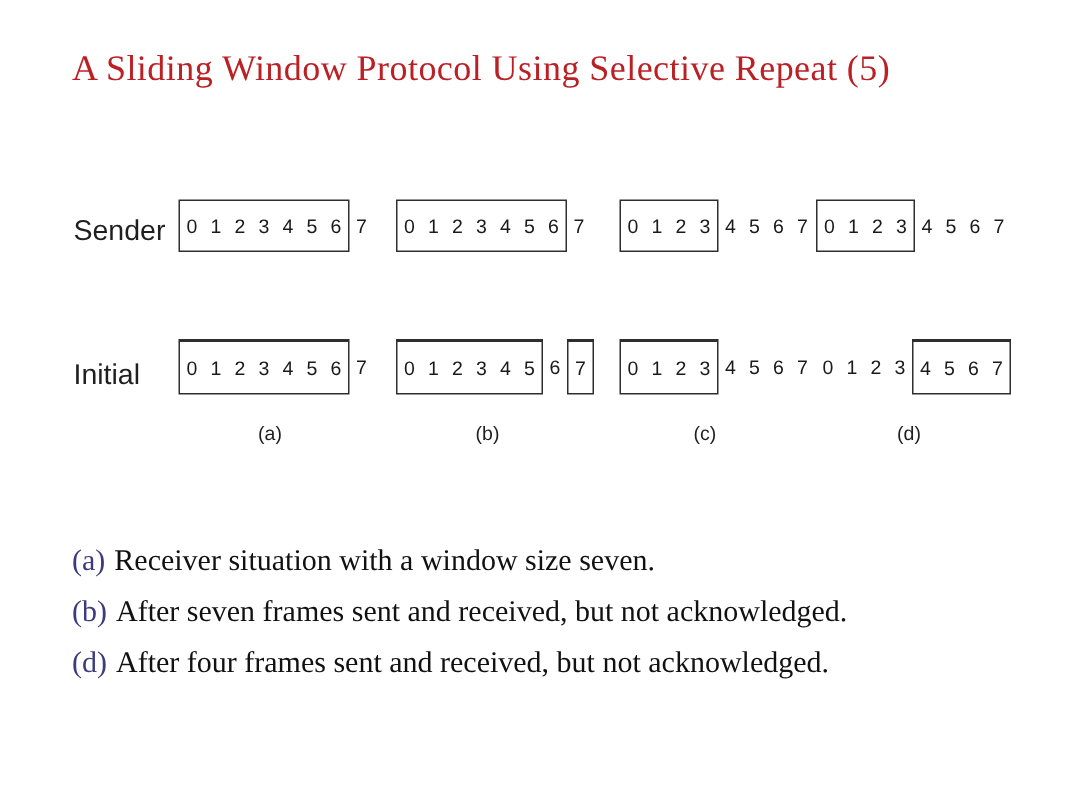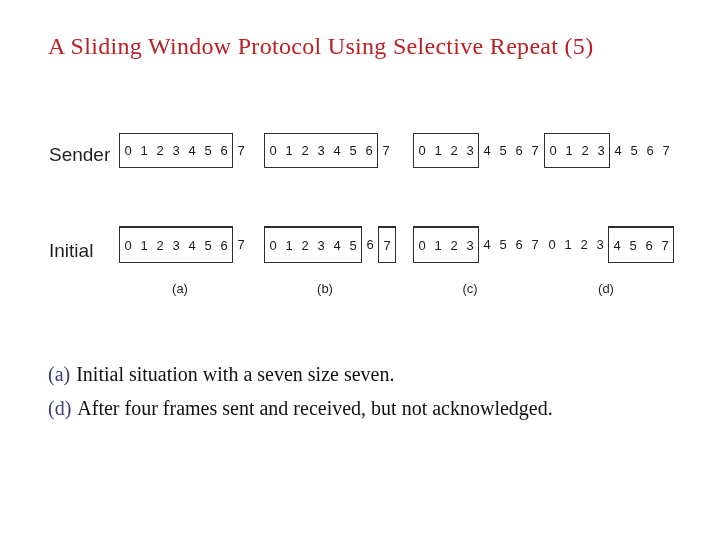--- a/index.html
+++ b/index.html
@@ -224,17 +224,18 @@
       </div>
 
     <div class="col-label col-label-a">(a)</div>
     <div class="col-label col-label-b">(b)</div>
     <div class="col-label col-label-c">(c)</div>
     <div class="col-label col-label-d">(d)</div>
 
   </div>
 
   <div class="captions">
-    <p class="cap"><span class="cap-prefix">(a)</span><span>Initial situation with a seven size seven.</span></p>
+    <p class="cap"><span class="cap-prefix">(a)</span><span>Receiver situation with a window size seven.</span></p>
+    <p class="cap"><span class="cap-prefix">(b)</span><span>After seven frames sent and received, but not acknowledged.</span></p>
     <p class="cap"><span class="cap-prefix">(d)</span><span>After four frames sent and received, but not acknowledged.</span></p>
   </div>
 
 </div>
 
 </body></html>

